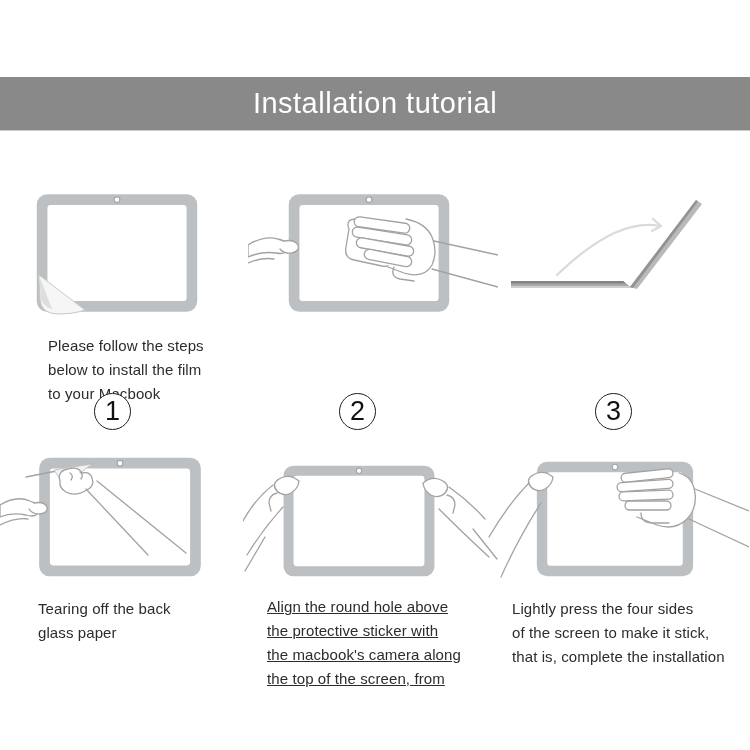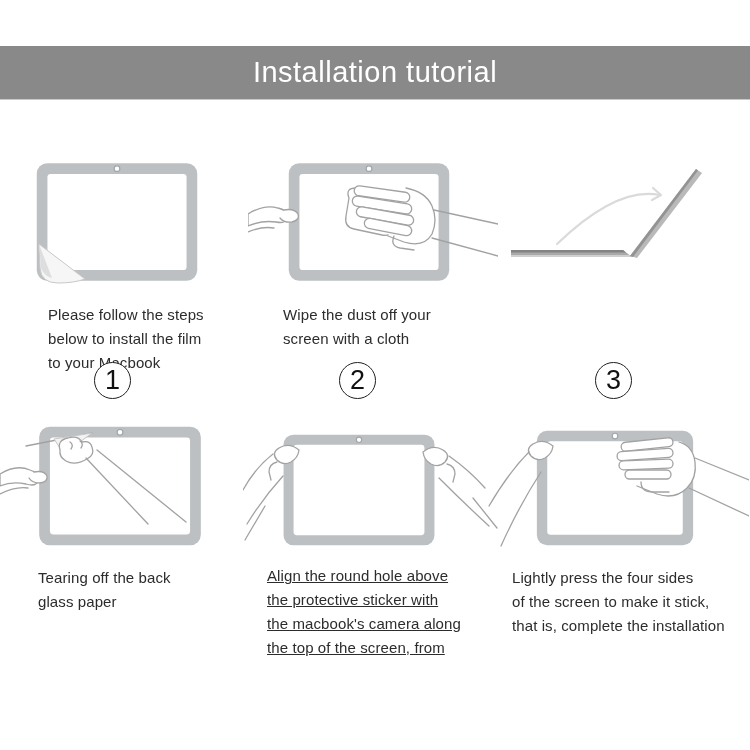--- a/index.html
+++ b/index.html
@@ -1,18 +1,19 @@
 <!DOCTYPE html>
 <html><head>
 <meta charset="utf-8">
 <style>
   html,body{margin:0;padding:0;background:#ffffff;}
   .page{
     position:relative;width:750px;height:660px;background:#ffffff;overflow:hidden;
     font-family:"Liberation Sans", sans-serif;
+    margin-top:31px;
   }
   .banner{
     position:absolute;left:0;top:46px;width:750px;height:53px;background:#898989;
     display:flex;align-items:center;justify-content:center;
     border-bottom:1px solid #c9c9c9;
   }
   .banner-title{color:#ffffff;font-size:29px;letter-spacing:0.5px;}
   .caption{
     position:absolute;font-size:15px;line-height:24px;color:#2c2c2c;
     white-space:pre-line;letter-spacing:0.1px;
@@ -135,22 +136,20 @@
     <rect class="hand" x="136" y="32" width="54" height="9" rx="4.5" transform="rotate(-2 163 36)"></rect>
     <rect class="hand" x="142" y="42" width="46" height="9" rx="4.5"></rect>
     <path class="hline" d="M158,54 q0,10 12,10 l16,0"></path>
     <path class="hline" d="M212,30 L266,52"></path>
     <path class="hline" d="M206,60 L266,88"></path>
   </svg>
 
   <p class="caption cap-1">Please follow the steps
 below to install the film
 to your Macbook</p>
-  <p class="caption cap-2">Wipe the dust off your
-screen with a cloth</p>
   <p class="caption cap-4">Tearing off the back
 glass paper</p>
   <p class="caption cap-5">Align the round hole above
 the protective sticker with
 the macbook's camera along
 the top of the screen, from
 top to bottom</p>
   <p class="caption cap-6">Lightly press the four sides
 of the screen to make it stick,
 that is, complete the installation</p>

